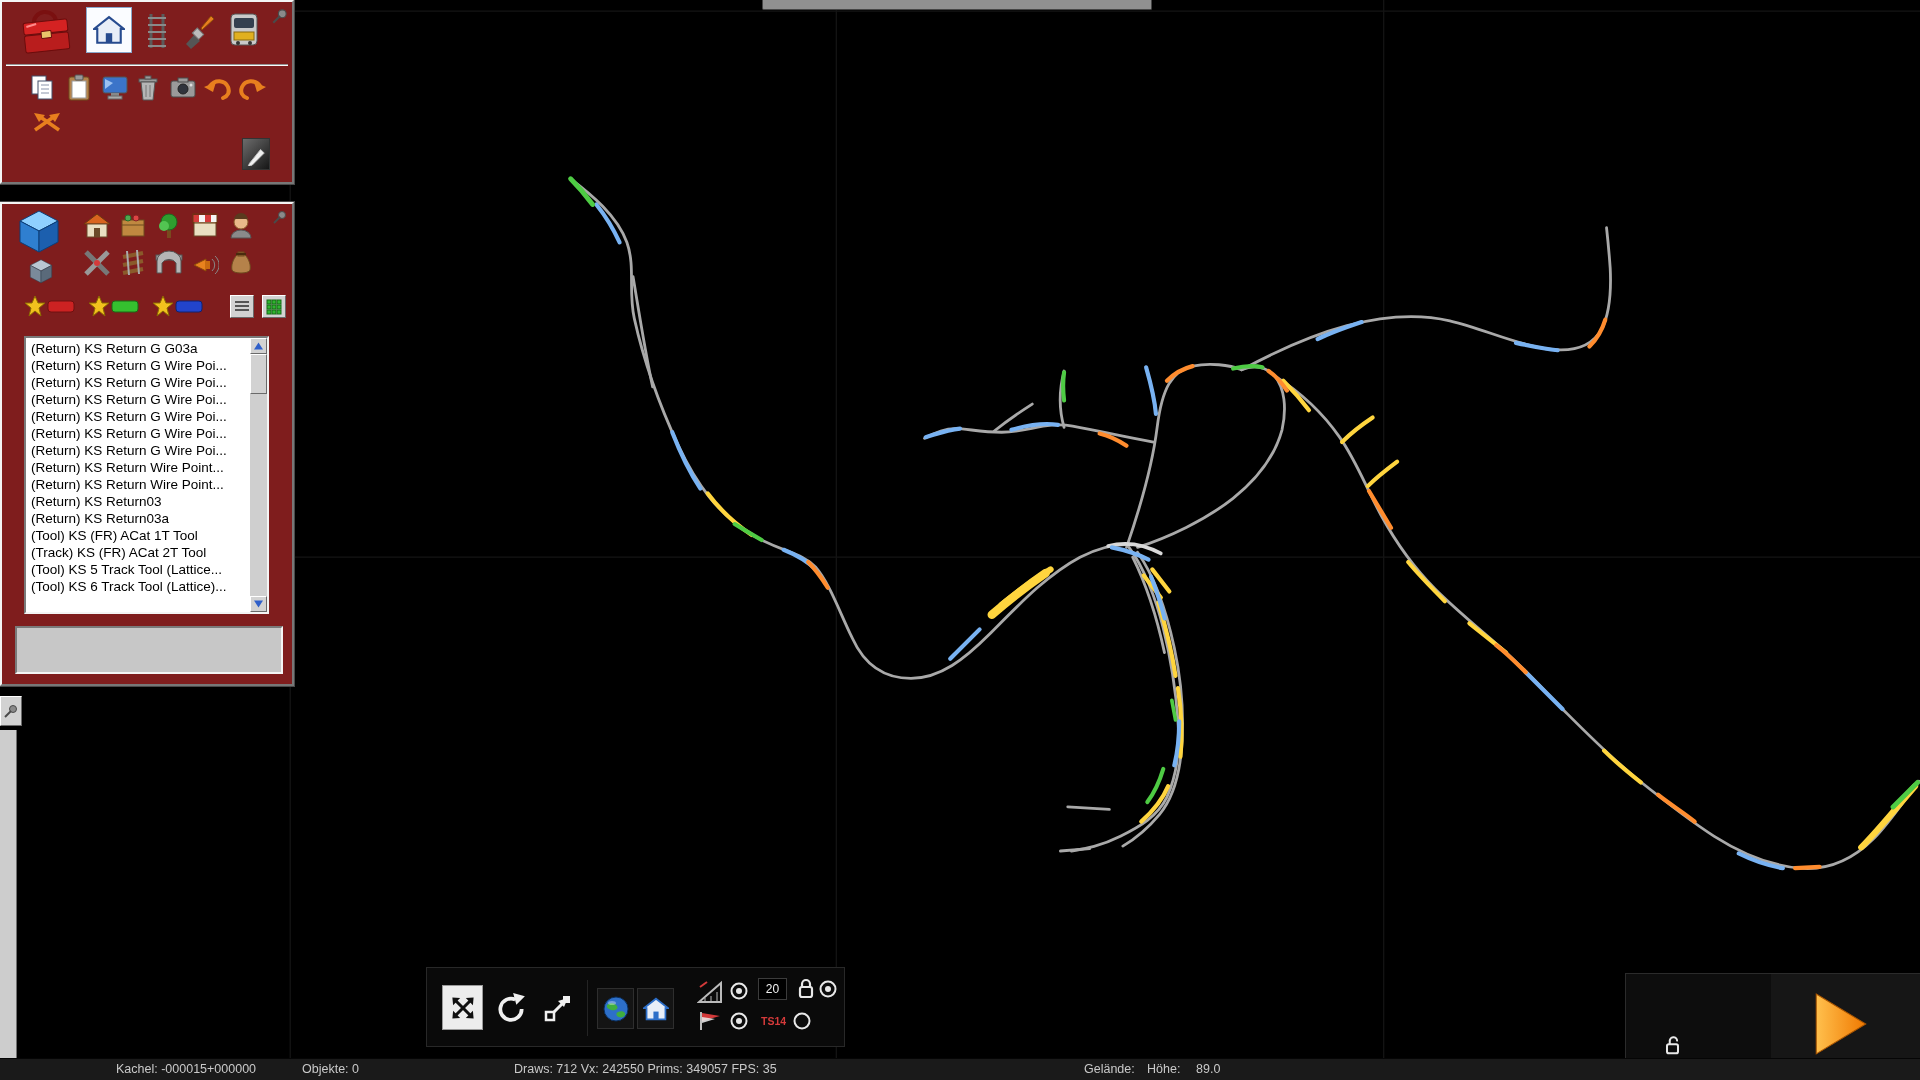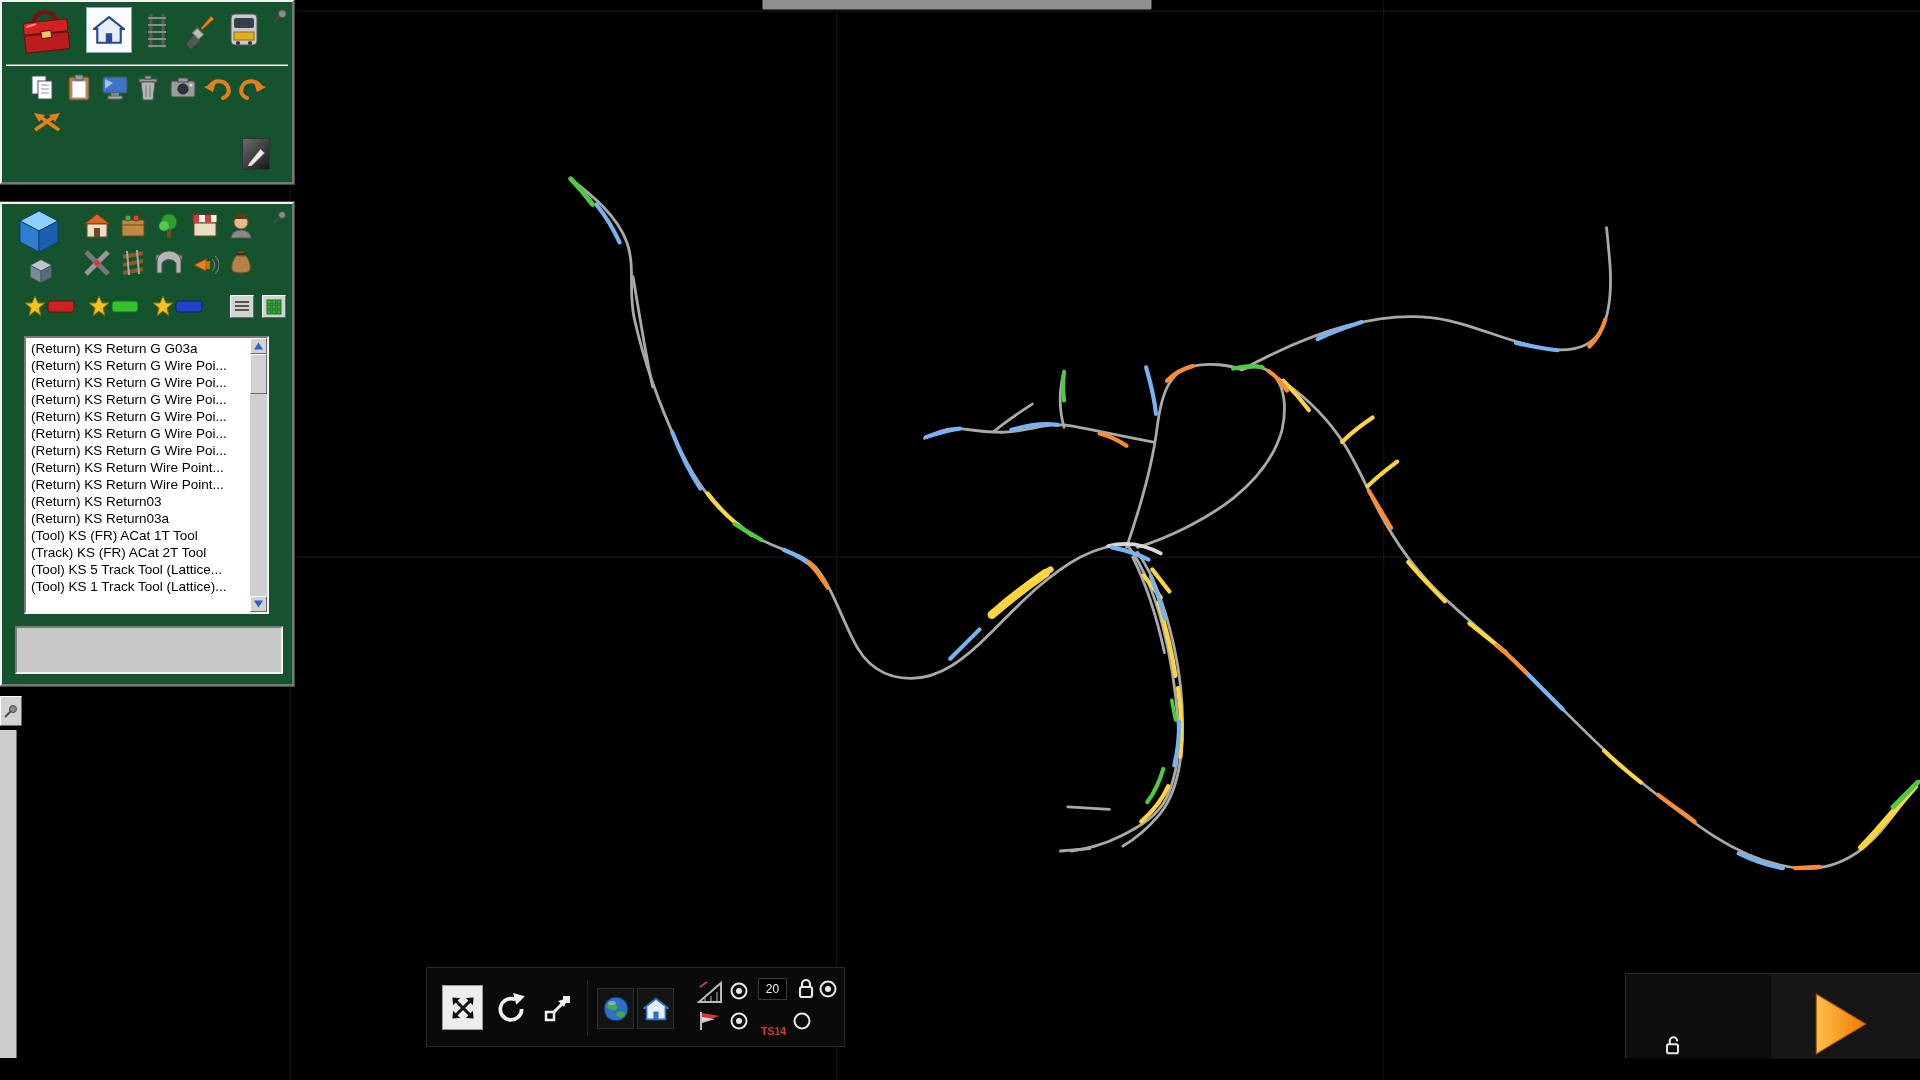--- a/index.html
+++ b/index.html
@@ -1,20 +1,20 @@
 <!DOCTYPE html>
 <html><head>
 <meta charset="utf-8">
 <style>
   *{box-sizing:border-box;margin:0;padding:0}
   html,body{background:#000}
   #screen{position:relative;width:1920px;height:1080px;background:#000;overflow:hidden;
           font-family:"Liberation Sans",sans-serif;-webkit-font-smoothing:antialiased}
   .canvas{position:absolute;left:0;top:0;width:1920px;height:1080px;cursor:crosshair}
-  .panel{position:absolute;background:#14532d;
+  .panel{position:absolute;background:#7f1d1d;
          border-top:2px solid #f4f4f4;border-left:2px solid #f4f4f4;
          border-right:2px solid #777;border-bottom:2px solid #777;
          box-shadow:0 0 0 1px #4a4a4a}
   .tb{position:absolute;display:flex;align-items:center;justify-content:center;cursor:pointer}
   .hl{background:#fafcff;border:1px solid #8aa8cc;box-shadow:inset 0 0 0 1px #fff}
   .sep{position:absolute;left:4px;right:4px;height:0;border-top:1px solid #949494;border-bottom:1px solid #fbfbfb}
   .sunken{border-top:2px solid #7a7a7a;border-left:2px solid #7a7a7a;
           border-bottom:2px solid #f4f4f4;border-right:2px solid #f4f4f4;background:#fff}
   .raisedbtn{background:#d2d2d2;border-top:1px solid #fff;border-left:1px solid #fff;
              border-right:1px solid #6a6a6a;border-bottom:1px solid #6a6a6a;
@@ -437,21 +437,21 @@
           <div class="asset-row">(Return) KS Return03</div>
 
           <div class="asset-row">(Return) KS Return03a</div>
 
           <div class="asset-row">(Tool) KS (FR) ACat 1T Tool</div>
 
           <div class="asset-row">(Track) KS (FR) ACat 2T Tool</div>
 
           <div class="asset-row">(Tool) KS 5 Track Tool (Lattice...</div>
 
-          <div class="asset-row">(Tool) KS 1 Track Tool (Lattice)...</div>
+          <div class="asset-row">(Tool) KS 6 Track Tool (Lattice)...</div>
         </div>
       <div class="scrollbar">
         <div class="scrollbtn raisedbtn" style="top:0">
           <svg width="9" height="8" viewBox="0 0 10 8">
               <polygon points="5,0 10,8 0,8" fill="#2f5fc9"></polygon>
             </svg>
         </div>
         <div class="scrollthumb raisedbtn"></div>
         <div class="scrollbtn raisedbtn" style="bottom:0">
           <svg width="9" height="8" viewBox="0 0 10 8">
@@ -548,21 +548,21 @@
         <polygon points="5,3 23,6 5,11" fill="#d43a3a"></polygon>
         <polygon points="5,7 18,9 5,13" fill="#f0f0f0" opacity="0.85"></polygon>
       </svg>
     </div>
     <div class="tb" style="left:303px;top:44px;width:18px;height:18px">
       <svg width="18" height="18" viewBox="0 0 18 18">
         <circle cx="9" cy="9" r="7.5" fill="#0c0c0c" stroke="#e8e8e8" stroke-width="2"></circle>
           <circle cx="9" cy="9" r="3" fill="#e8e8e8"></circle>
       </svg>
     </div>
-    <div class="ts14" style="position:absolute;left:334px;top:56px">TS14</div>
+    <div class="ts14" style="position:absolute;left:334px;top:46px">TS14</div>
     <div class="tb" style="left:366px;top:44px;width:18px;height:18px">
       <svg width="18" height="18" viewBox="0 0 18 18">
         <circle cx="9" cy="9" r="7.5" fill="#0c0c0c" stroke="#e8e8e8" stroke-width="2"></circle>
       </svg>
     </div>
   </div>
 
   <div class="rpanel">
     <div style="position:absolute;left:145px;top:0;width:150px;height:85px;background:#161616"></div>
     <div class="tb" style="left:38px;top:60px;width:17px;height:23px">
@@ -577,14 +577,22 @@
           <linearGradient id="pg" x1="0" y1="0" x2="1" y2="0">
             <stop offset="0" stop-color="#ffc04d"></stop>
               <stop offset="1" stop-color="#f07800"></stop>
           </linearGradient>
         </defs>
         <polygon points="2,2 50,31 2,60" fill="url(#pg)" stroke="#a85400"></polygon>
       </svg>
     </div>
   </div>
 
+  <div id="statusbar">
+    <span class="sbspan" style="left:116px">Kachel: -000015+000000</span>
+    <span class="sbspan" style="left:302px">Objekte: 0</span>
+    <span class="sbspan" style="left:514px">Draws: 712 Vx: 242550 Prims: 349057 FPS: 35</span>
+    <span class="sbspan" style="left:1084px">Gelände:</span>
+    <span class="sbspan" style="left:1147px">Höhe:</span>
+    <span class="sbspan" style="left:1196px">89.0</span>
+  </div>
 
 </div>
 
 </body></html>

